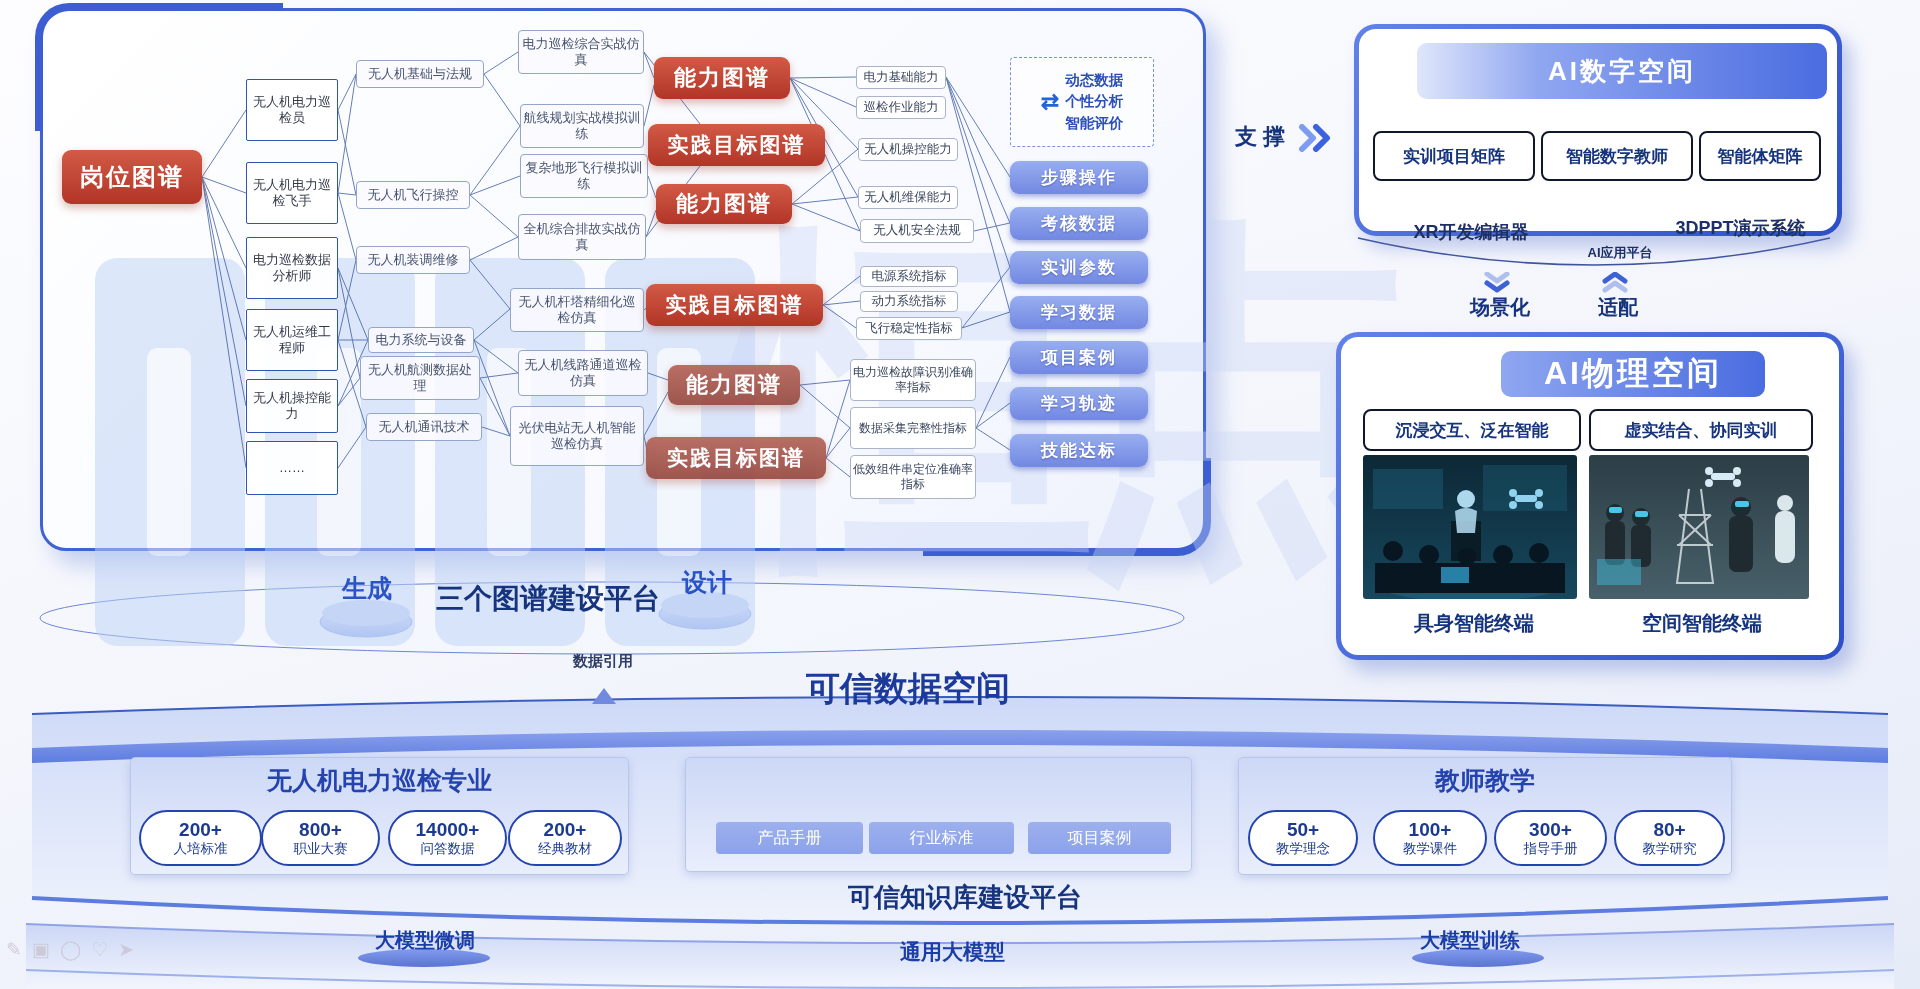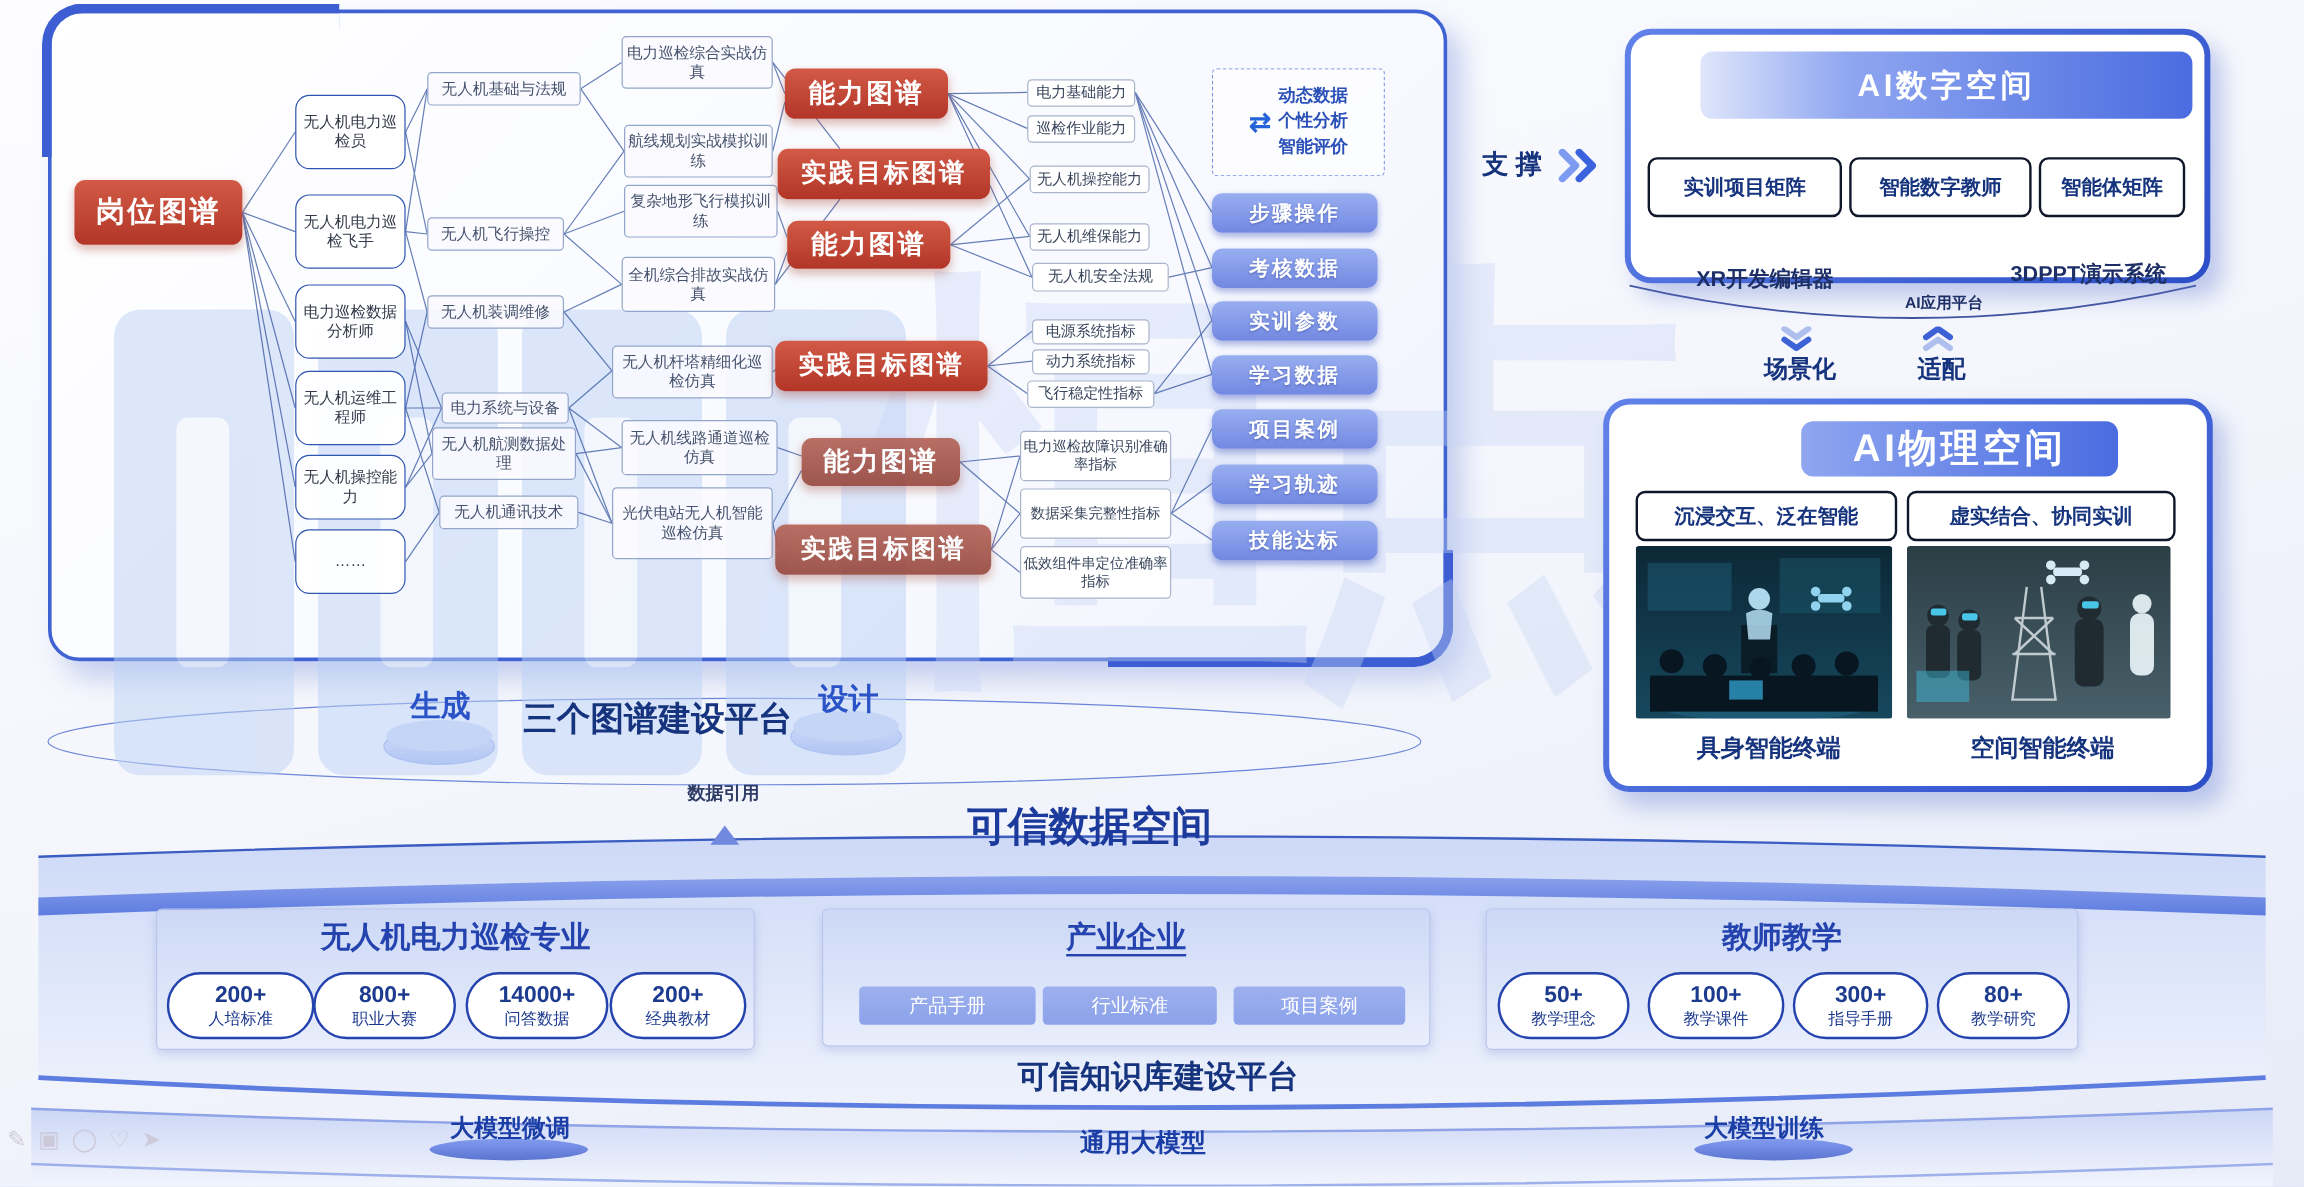--- a/index.html
+++ b/index.html
@@ -20,21 +20,21 @@
          box-shadow:12px 14px 22px rgba(100,130,215,.35);}
   #panel::before{content:'';position:absolute;left:-8px;top:-8px;width:240px;height:120px;
          border-top:8px solid #3c5ed2;border-left:8px solid #3c5ed2;border-top-left-radius:34px;}
   #panel::after{content:'';position:absolute;right:-8px;bottom:-8px;width:280px;height:90px;
          border-bottom:8px solid #3c5ed2;border-right:8px solid #3c5ed2;border-bottom-right-radius:34px;}
   svg.layer{position:absolute;left:0;top:0;width:1920px;height:989px;pointer-events:none;}
   #deco{z-index:1;} #edges{z-index:3;}
   
   .node{position:absolute;display:flex;align-items:center;justify-content:center;text-align:center;
         box-sizing:border-box;z-index:4;line-height:1.25;}
-  .n1{background:rgba(255,255,255,.95);border:1.6px solid #2e55b0;border-radius:12px;
+  .n1{background:rgba(255,255,255,.95);border:1.6px solid #2e55b0;border-radius:2px;
       color:#333a49;font-size:13px;padding:2px;}
   .n2{background:rgba(250,251,255,.88);border:1px solid #93a6c9;border-radius:4px;
       color:#47536e;font-size:13px;padding:1px 2px;}
   .n5{background:#ffffff;border:1px solid #a9b4cb;border-radius:4px;color:#3a465e;font-size:12.5px;padding:1px;}
   .n5s{font-size:12px;}
   .red{background:linear-gradient(180deg,#d25a46,#b23527);border-radius:9px;color:#fff;
        font-weight:bold;font-size:22px;letter-spacing:2px;box-shadow:0 4px 8px rgba(160,60,40,.35);}
   .redm{background:linear-gradient(180deg,#b46458,#97493f);opacity:.92;}
   .metric{position:absolute;left:1010px;width:138px;height:33px;z-index:4;display:flex;align-items:center;justify-content:center;
        background:linear-gradient(180deg,#98aef0,#7288e2);border-radius:9px;color:#fff;font-weight:bold;font-size:17px;
@@ -421,21 +421,20 @@
       <span class="num">14000+</span>
       <span class="plabel">问答数据</span>
     </div>
     <div class="pill" style="left:377px;top:52px;width:110px;height:52px">
       <span class="num">200+</span>
       <span class="plabel">经典教材</span>
     </div>
   </div>
 
   <div class="kbox" style="left:685px;top:757px;width:505px;height:113px">
-    <div class="kbox-title uline">产业企业</div>
     <div class="tag" style="left:30px;top:64px;width:147px;height:32px">产品手册</div>
     <div class="tag" style="left:183px;top:64px;width:145px;height:32px">行业标准</div>
     <div class="tag" style="left:342px;top:64px;width:143px;height:32px">项目案例</div>
   </div>
 
   <div class="kbox" style="left:1238px;top:757px;width:492px;height:116px">
     <div class="kbox-title">教师教学</div>
     <div class="pill" style="left:9px;top:52px;width:106px;height:52px">
       <span class="num">50+</span>
       <span class="plabel">教学理念</span>

